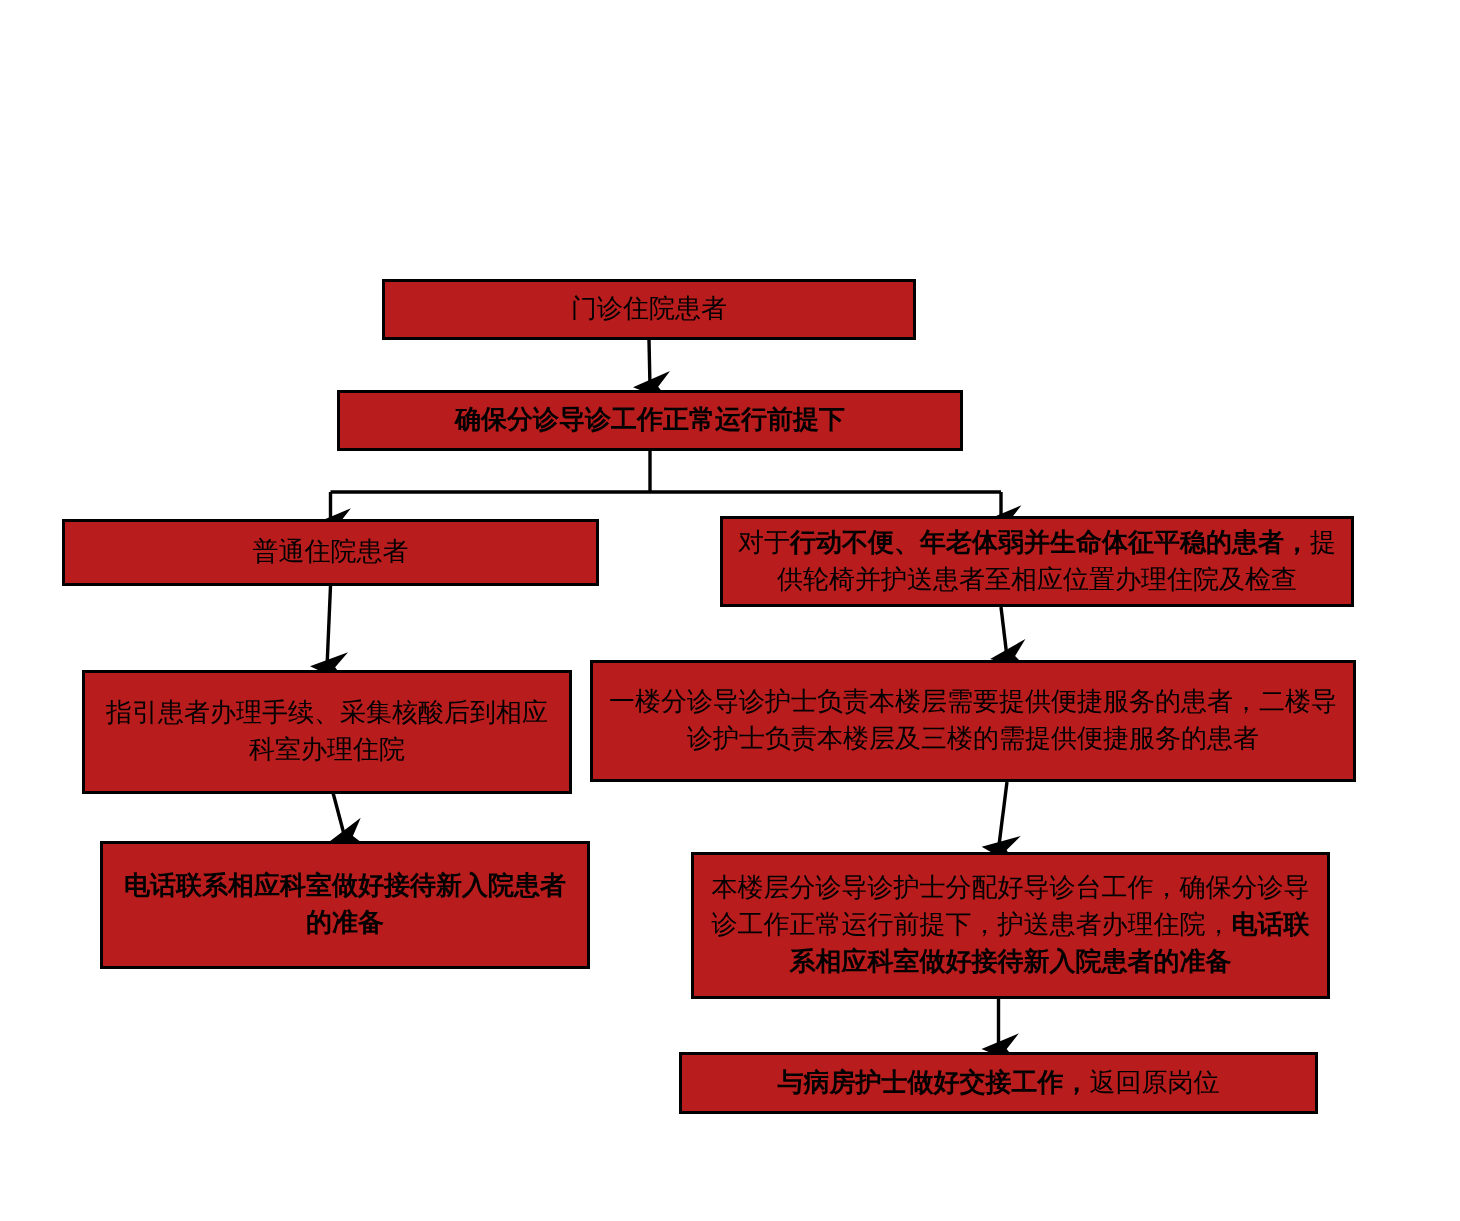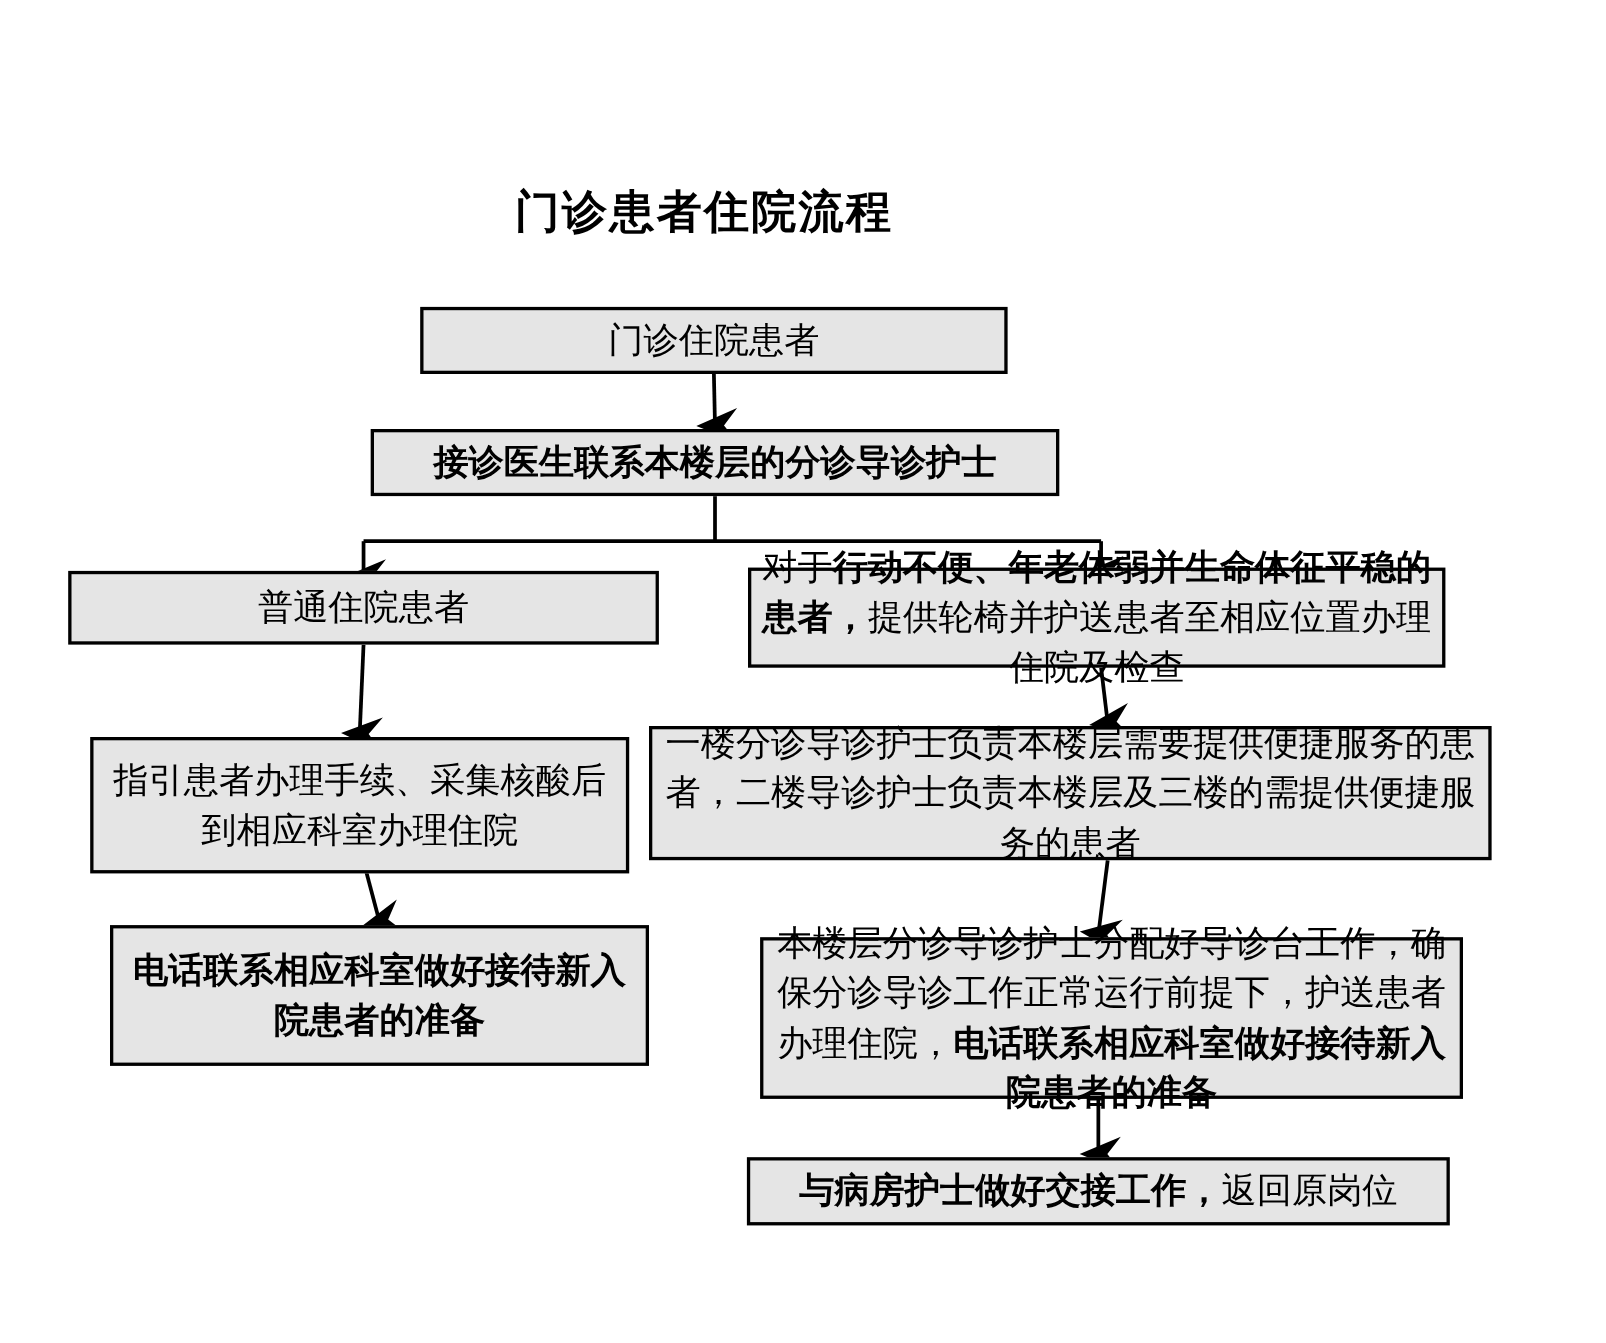--- a/index.html
+++ b/index.html
@@ -26,26 +26,26 @@
     text-align: center;
     font-size: 41px;
     font-weight: bold;
     letter-spacing: 2px;
     line-height: 1.2;
   }
   .node {
     position: absolute;
     box-sizing: border-box;
     border: 3px solid #000000;
-    background: #e5e5e5;
+    background: #b91c1c;
     display: flex;
     align-items: center;
     justify-content: center;
     text-align: center;
-    font-size: 32px;
+    font-size: 26px;
     line-height: 1.42;
     padding: 2px 10px;
   }
   .node .txt { display: block; width: 100%; }
   .b { font-weight: bold; }
   .n { font-weight: normal; }
 
   
   .node.heavy { border-width: 3px; }
 
@@ -56,21 +56,20 @@
     width: 1460px;
     height: 1221px;
     pointer-events: none;
   }
 </style>
 </head>
 <body>
 
 <div id="canvas">
 
-  <div class="title">门诊患者住院流程</div>
 
   <svg class="links" viewBox="0 0 1460 1221">
     <defs>
       <marker id="ah" markerWidth="16" markerHeight="16" refX="5.2" refY="8" orient="auto" markerUnits="strokeWidth">
         <path d="M0.6,2 L5.2,13 L9.8,2 L5.2,5.6 Z" fill="#000"></path>
       </marker>
     </defs>
     <g id="link-group" stroke="#000" stroke-width="3.4" fill="none">
         <path d="M649,340 L650,387" marker-end="url(#ah)"></path>
         <path d="M650,451 L650,492"></path>
@@ -83,26 +82,26 @@
         <path d="M1007,782 L998.5,849" marker-end="url(#ah)"></path>
         <path d="M998.5,999 L998.5,1049" marker-end="url(#ah)"></path>
       </g>
   </svg>
 
   <div id="node-layer">
       <div class="node heavy" style="left: 382px; top: 279px; width: 534px; height: 61px;">
         <span class="txt"><span class="n">门诊住院患者</span></span>
       </div>
       <div class="node heavy" style="left: 337px; top: 390px; width: 626px; height: 61px;">
-        <span class="txt"><span class="b">接诊医生联系本楼层的分诊导诊护士</span></span>
+        <span class="txt"><span class="b">确保分诊导诊工作正常运行前提下</span></span>
       </div>
       <div class="node heavy" style="left: 62px; top: 519px; width: 537px; height: 67px;">
         <span class="txt"><span class="n">普通住院患者</span></span>
       </div>
-      <div class="node heavy" style="left: 680px; top: 516px; width: 634px; height: 91px;">
+      <div class="node heavy" style="left: 720px; top: 516px; width: 634px; height: 91px;">
         <span class="txt"><span class="n">对于</span><span class="b">行动不便、年老体弱并生命体征平稳的患者，</span><span class="n">提供轮椅并护送患者至相应位置办理住院及检查</span></span>
       </div>
       <div class="node heavy" style="left: 82px; top: 670px; width: 490px; height: 124px;">
         <span class="txt"><span class="n">指引患者办理手续、采集核酸后到相应科室办理住院</span></span>
       </div>
       <div class="node heavy" style="left: 590px; top: 660px; width: 766px; height: 122px;">
         <span class="txt"><span class="n">一楼分诊导诊护士负责本楼层需要提供便捷服务的患者，二楼导诊护士负责本楼层及三楼的需提供便捷服务的患者</span></span>
       </div>
       <div class="node heavy" style="left: 100px; top: 841px; width: 490px; height: 128px;">
         <span class="txt"><span class="b">电话联系相应科室做好接待新入院患者的准备</span></span>

